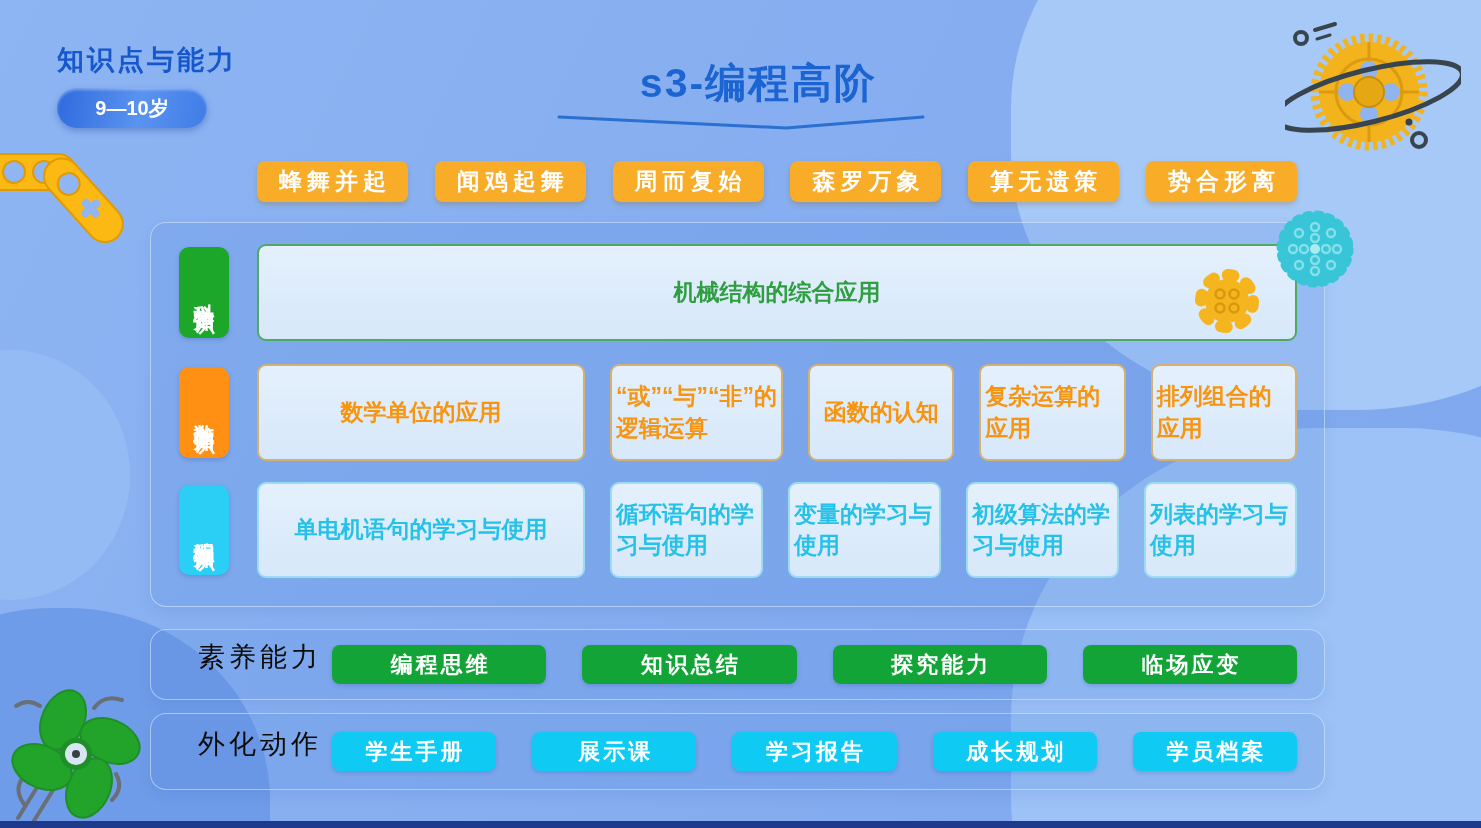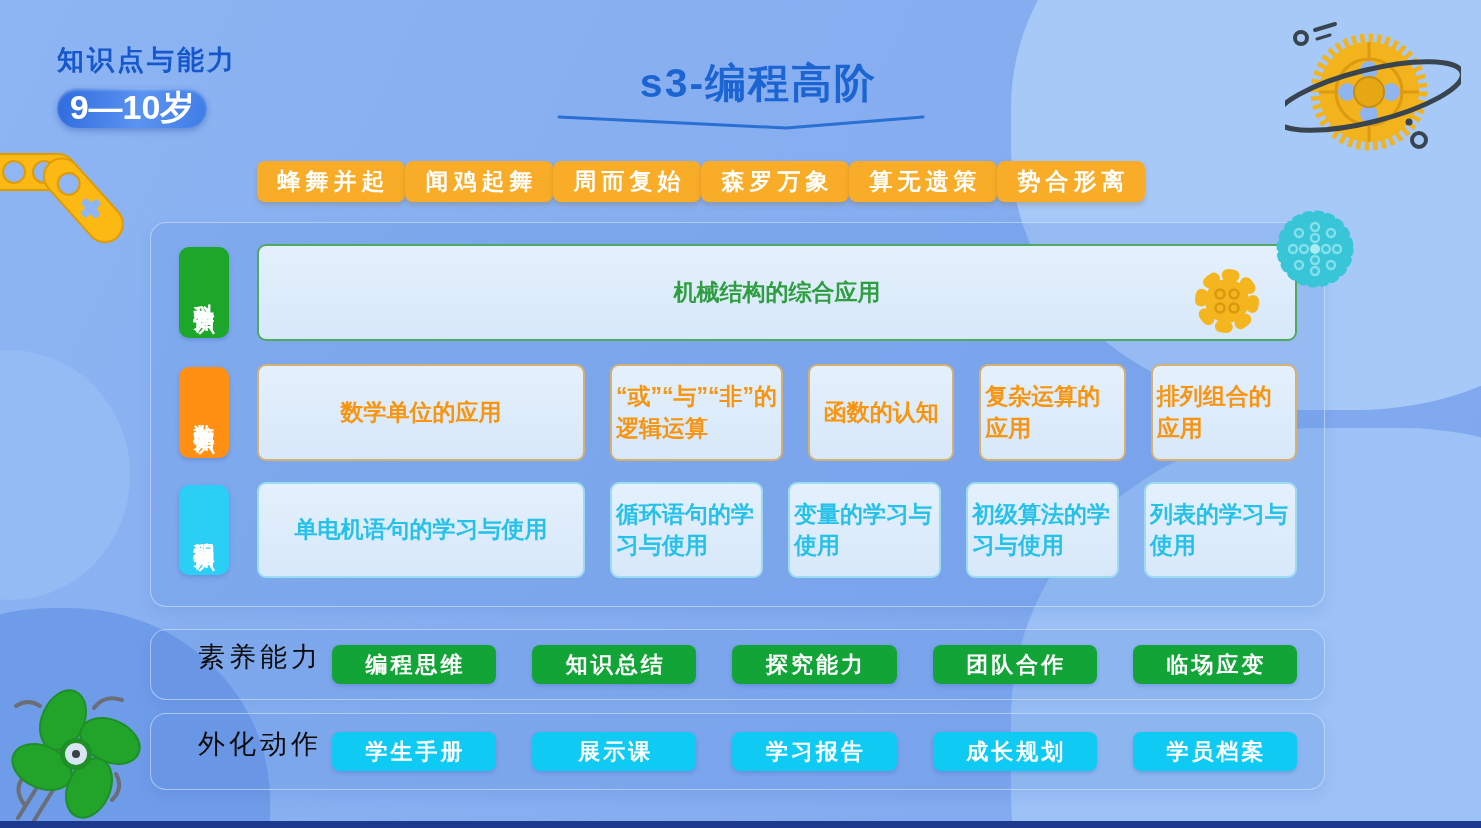--- a/index.html
+++ b/index.html
@@ -21,34 +21,34 @@
   .blob-lm { left:-110px; top:350px; width:240px; height:250px; background:#95bbf4; border-radius:50%; }
   .bottom-strip { position:absolute; left:0; right:0; bottom:0; height:7px; background:#1d3a8c; }
 
   
   .section-title {
     position:absolute; left:57px; top:42px;
     font-size:27px; font-weight:bold; color:#1757cc; letter-spacing:3px;
   }
   .age-badge {
     position:absolute; left:57px; top:88px; width:150px; height:40px;
-    border-radius:21px; color:#fff; font-size:34px; font-weight:bold;
+    border-radius:21px; color:#fff; font-size:20px; font-weight:bold;
     display:flex; align-items:center; justify-content:center;
     background:linear-gradient(100deg,#2e6ade 0%,#5b93f0 55%,#3e7ce6 100%);
     box-shadow: inset 0 2px 3px rgba(255,255,255,.35), 0 3px 6px rgba(30,70,160,.35);
   }
   .course-title {
     position:absolute; left:0; right:0; top:56px; text-align:center;
     font-size:41px; font-weight:bold; color:#1b64d2; letter-spacing:2px;padding-left:36px;
   }
   .title-underline { position:absolute; left:50%; top:114px; transform:translateX(-50%); }
 
   
   .unit-row {
-    position:absolute; left:257px; top:161px; width:888px;
+    position:absolute; left:257px; top:161px; width:1040px;
     display:flex; justify-content:space-between;
   }
   .unit-btn {
     width:151px; height:41px; border-radius:8px;
     background:#f8ac28; color:#fff; font-size:23px; font-weight:bold;
     letter-spacing:5px; text-indent:5px;
     display:flex; align-items:center; justify-content:center;
     box-shadow:0 3px 5px rgba(140,90,0,.25);
   }
 
@@ -203,21 +203,20 @@
       </div>
     </div>
   </div>
 
   <div class="panel competency-panel">
     <div class="panel-label">素养能力</div>
     <div class="chip-row">
       <div class="chip chip-green">编程思维</div>
       <div class="chip chip-green">知识总结</div>
       <div class="chip chip-green">探究能力</div>
-      <div class="chip chip-green">团队合作</div>
       <div class="chip chip-green">临场应变</div>
     </div>
   </div>
 
   <div class="panel actions-panel">
     <div class="panel-label">外化动作</div>
     <div class="chip-row">
       <div class="chip chip-cyan">学生手册</div>
       <div class="chip chip-cyan">展示课</div>
       <div class="chip chip-cyan">学习报告</div>

